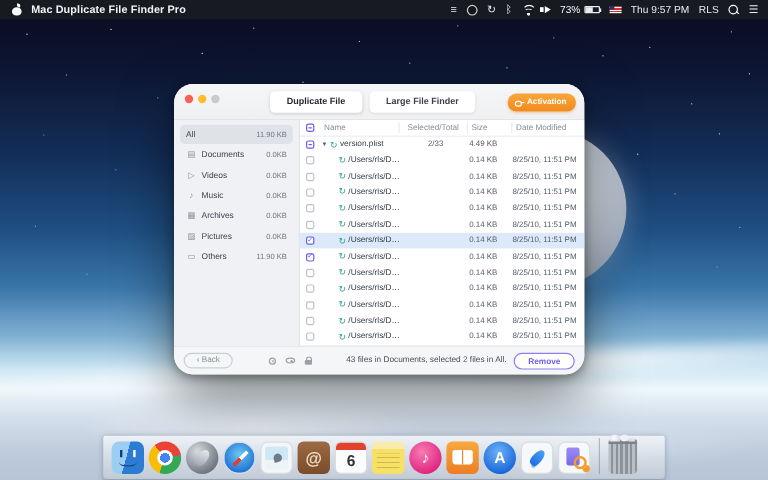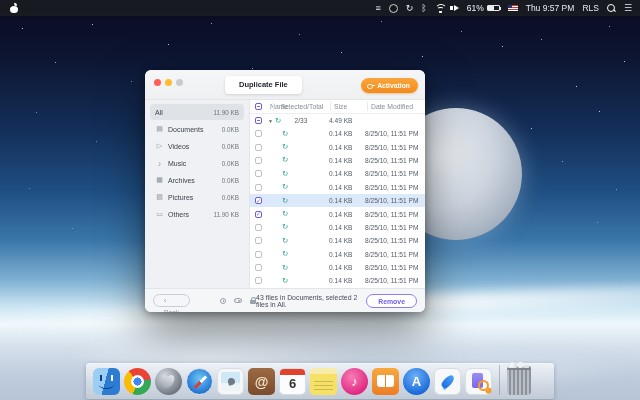--- a/index.html
+++ b/index.html
@@ -47,21 +47,21 @@
   .batt-body{width:13px;height:6px;border:1px solid #e9ebee;border-radius:1px;position:relative;}
   .batt-body::before{content:"";position:absolute;left:0;top:0;bottom:0;width:60%;background:#e9ebee;}
   .batt-body::after{content:"";position:absolute;right:-2.4px;top:1px;width:1.4px;height:2.6px;background:#e9ebee;}
   .flag{width:10px;height:6px;background:
     linear-gradient(180deg,#c33 0 1px,#fff 1px 2px,#c33 2px 3px,#fff 3px 4px,#c33 4px 5px,#fff 5px 6px);position:relative;}
   .flag::before{content:"";position:absolute;left:0;top:0;width:4.5px;height:3px;background:#26306e;}
   .mi-search{position:relative;width:9px;height:10px;}
   .mi-search::before{content:"";position:absolute;left:0;top:1px;width:6px;height:6px;border:1.2px solid #fff;border-radius:50%;}
   .mi-search::after{content:"";position:absolute;left:6px;top:7px;width:3px;height:1.3px;background:#fff;transform:rotate(45deg);}
   
-  .window{position:absolute;left:145px;top:70px;width:280px;height:242px;background:#fff;border-radius:6px;
+  .window{position:absolute;left:145px;top:70px;width:342px;height:242px;background:#fff;border-radius:16px;
     box-shadow:0 18px 45px rgba(0,0,0,.5),0 2px 8px rgba(0,0,0,.35);z-index:10;overflow:hidden;font-size:7px;color:#3c4250;}
   .titlebar{position:absolute;left:0;top:0;right:0;height:30px;background:linear-gradient(#f5f6f8,#eef0f2);
     border-bottom:1px solid #e2e4e8;border-radius:6px 6px 0 0;}
   .tl{position:absolute;top:9px;width:7px;height:7px;border-radius:50%;}
   .tl-close{left:9px;background:#ff5f57;}
   .tl-min{left:20px;background:#febc2e;}
   .tl-zoom{left:31px;background:#c8cacc;}
   .tabs{position:absolute;left:80px;top:6px;display:flex;gap:6px;}
   .tab{height:18px;line-height:18px;padding:0 14px;border-radius:4px;background:#fff;font-size:7.5px;
     color:#3a3f4a;font-weight:600;box-shadow:0 1px 2px rgba(0,0,0,.08);}
@@ -179,46 +179,48 @@
 <div id="screen">
 
   <span class="stars"></span>
   <div class="moon"></div>
   <div class="horizon"></div>
   <div class="cloud1"></div>
   <div class="cloud2"></div>
 
   <div class="menubar">
     <span class="apple"></span>
+    <span class="mb-app">Mac Duplicate File Finder Pro</span>
     <div class="mb-right">
       <span class="mi mi-sym">≡</span>
       <span class="mi mi-dot"></span>
       <span class="mi mi-sym">↻</span>
       <span class="mi mi-sym">ᛒ</span>
       <span class="mi mi-wifi"></span>
       <span class="mi mi-vol"></span>
       <span class="battery">
-        <span>61%</span>
+        <span>73%</span>
         <span class="batt-body"></span>
       </span>
       <span class="mi flag"></span>
       <span class="mi">Thu 9:57 PM</span>
       <span class="mi">RLS</span>
       <span class="mi mi-search"></span>
       <span class="mi mi-sym">☰</span>
     </div>
   </div>
 
   <div class="window">
     <div class="titlebar">
       <span class="tl tl-close"></span>
       <span class="tl tl-min"></span>
       <span class="tl tl-zoom"></span>
       <div class="tabs">
         <span class="tab active">Duplicate File</span>
+        <span class="tab">Large File Finder</span>
       </div>
       <span class="activation">
         <span class="key-icon"></span>
         <span>Activation</span>
       </span>
     </div>
 
     <div class="sidebar">
         <div class="sb-item selected">
           <span class="sb-label">All</span>

